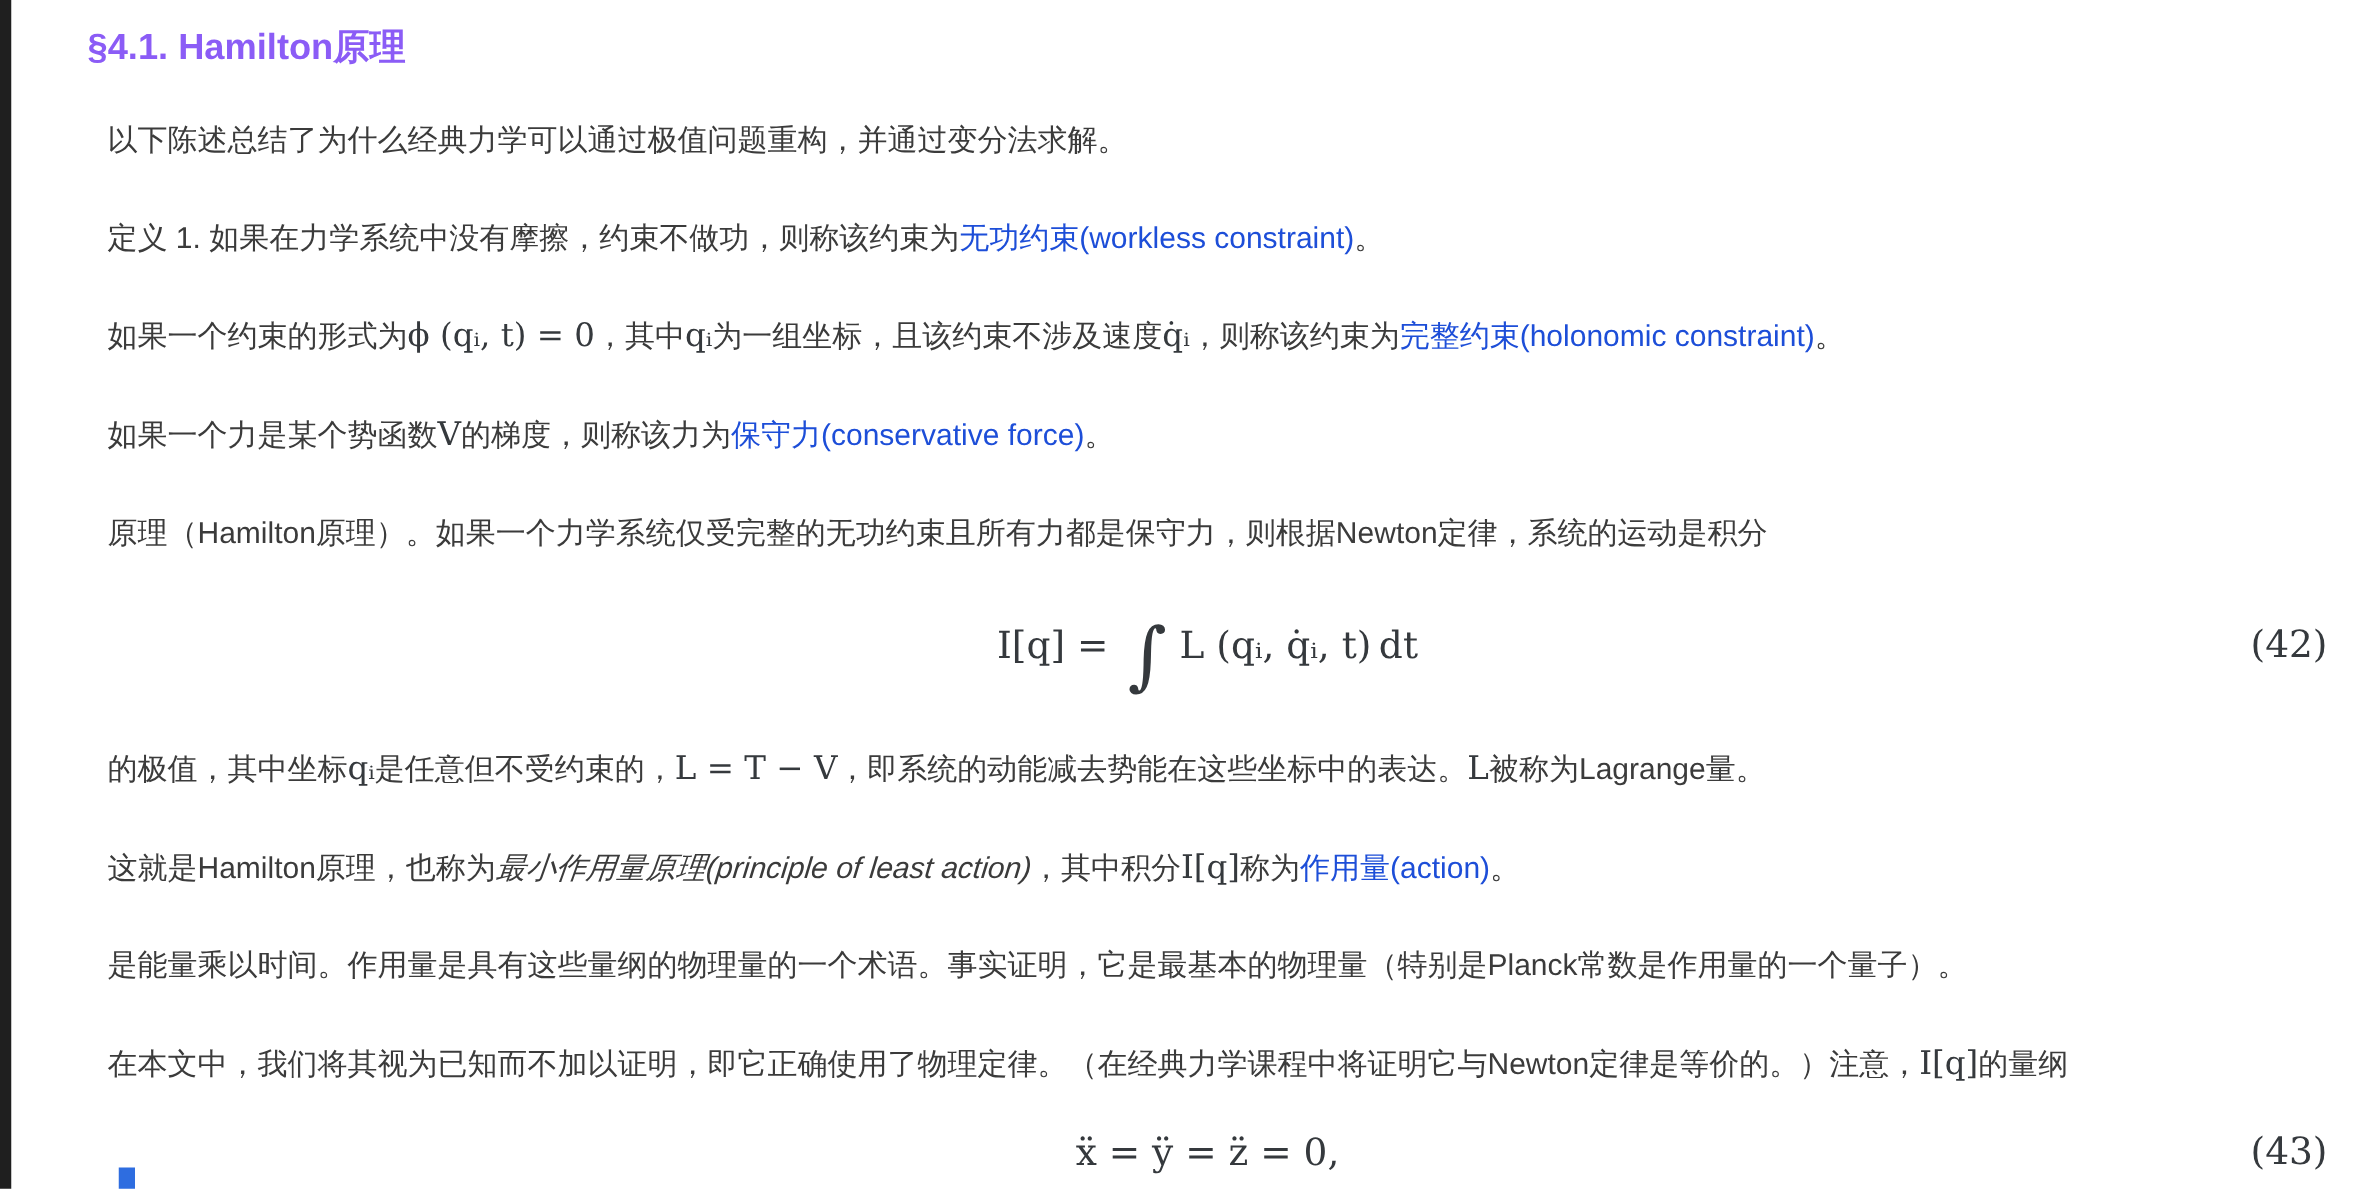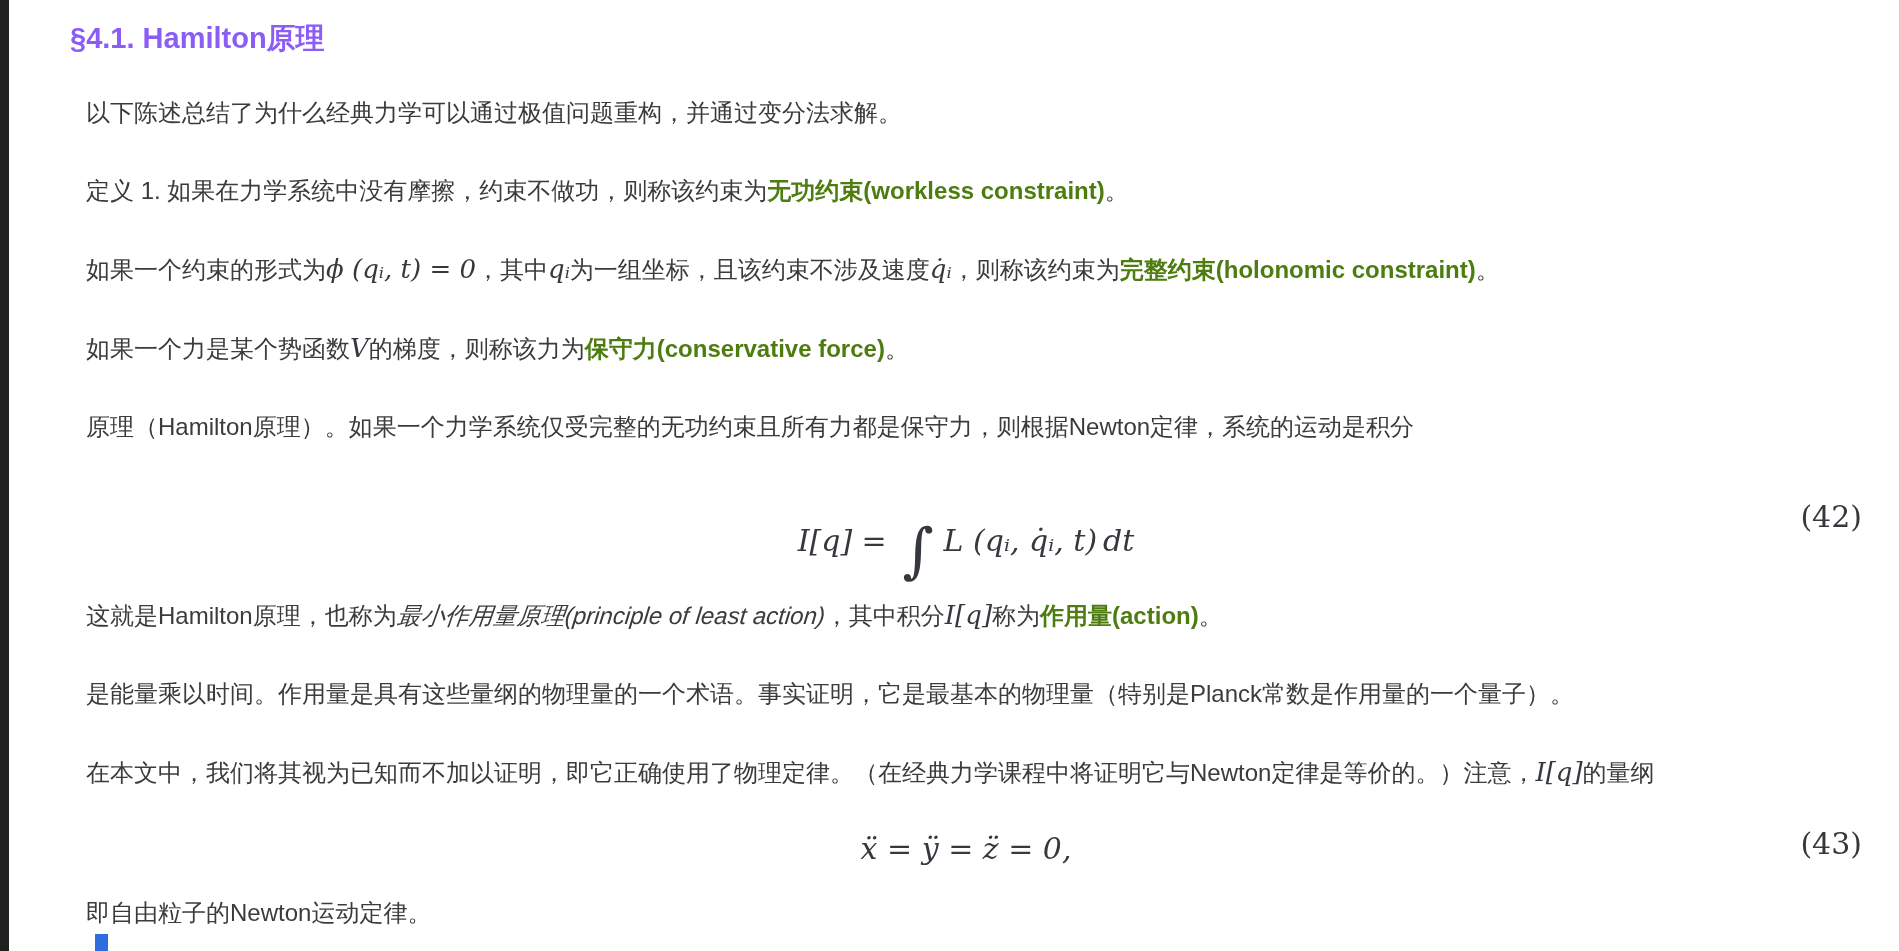--- a/index.html
+++ b/index.html
@@ -29,32 +29,31 @@
     margin: 20px 0 26px 0;
   }
   .doc-p {
     font-size: 24px;
     line-height: 62px;
     margin: 16px;
     color: #3b3b3b;
     white-space: normal;
   }
   .seg-text { }
-  .seg-bold { font-weight: 700; color: #4d7c0f; }
+  .seg-bold { font-weight: 400; color: #1d4ed8; }
   .seg-italic { font-style: italic; display: inline-block; transform: skewX(-6deg); }
   .seg-math, .math {
     font-family: "DejaVu Serif", serif;
-    font-style: italic;
     font-size: 26px;
     color: #35393d;
   }
   .equation {
     position: relative;
     display: flex;
-    align-items: flex-end;
+    align-items: center;
     justify-content: center;
     margin: 12px 0 26px 0;
   }
   .equation.has-int { min-height: 84px; }
   .equation:not(.has-int) { min-height: 46px; margin: 14px 0; }
   .equation .math { font-size: 30px; }
   .eq-int {
     font-style: normal !important;
     font-size: 60px !important;
     line-height: 0;
@@ -99,20 +98,21 @@
     <h1 class="doc-heading">§4.1. Hamilton原理</h1>
     <p class="doc-p"><span class="seg-text">以下陈述总结了为什么经典力学可以通过极值问题重构，并通过变分法求解。</span></p>
     <p class="doc-p"><span class="seg-text">定义 1. 如果在力学系统中没有摩擦，约束不做功，则称该约束为</span><span class="seg-bold">无功约束(workless constraint)</span><span class="seg-text">。</span></p>
     <p class="doc-p"><span class="seg-text">如果一个约束的形式为</span><span class="seg-math">ϕ (qᵢ, t) = 0</span><span class="seg-text">，其中</span><span class="seg-math">qᵢ</span><span class="seg-text">为一组坐标，且该约束不涉及速度</span><span class="seg-math">q̇ᵢ</span><span class="seg-text">，则称该约束为</span><span class="seg-bold">完整约束(holonomic constraint)</span><span class="seg-text">。</span></p>
     <p class="doc-p"><span class="seg-text">如果一个力是某个势函数</span><span class="seg-math">V</span><span class="seg-text">的梯度，则称该力为</span><span class="seg-bold">保守力(conservative force)</span><span class="seg-text">。</span></p>
     <p class="doc-p"><span class="seg-text">原理（Hamilton原理）。如果一个力学系统仅受完整的无功约束且所有力都是保守力，则根据Newton定律，系统的运动是积分</span></p>
     <div class="equation has-int">
       <span><span class="math eq-pre">I[q] = </span><span class="math eq-int">∫</span><span class="math eq-post">L (qᵢ, q̇ᵢ, t) dt</span></span>
       <span class="eq-number">(42)</span>
     </div>
+    <p class="doc-p"><span class="seg-text">的极值，其中坐标</span><span class="seg-math">qᵢ</span><span class="seg-text">是任意但不受约束的，</span><span class="seg-math">L = T − V</span><span class="seg-text">，即系统的动能减去势能在这些坐标中的表达。</span><span class="seg-math">L</span><span class="seg-text">被称为Lagrange量。</span></p>
     <p class="doc-p"><span class="seg-text">这就是Hamilton原理，也称为</span><span class="seg-italic">最小作用量原理(principle of least action)</span><span class="seg-text">，其中积分</span><span class="seg-math">I[q]</span><span class="seg-text">称为</span><span class="seg-bold">作用量(action)</span><span class="seg-text">。</span></p>
     <p class="doc-p"><span class="seg-text">是能量乘以时间。作用量是具有这些量纲的物理量的一个术语。事实证明，它是最基本的物理量（特别是Planck常数是作用量的一个量子）。</span></p>
     <p class="doc-p"><span class="seg-text">在本文中，我们将其视为已知而不加以证明，即它正确使用了物理定律。（在经典力学课程中将证明它与Newton定律是等价的。）注意，</span><span class="seg-math">I[q]</span><span class="seg-text">的量纲</span></p>
     <div class="equation">
       <span><span class="math eq-post">ẍ = ÿ = z̈ = 0,</span></span>
       <span class="eq-number">(43)</span>
     </div>
     <p class="doc-p"><span class="seg-text">即自由粒子的Newton运动定律。</span></p>
   </main>
 

